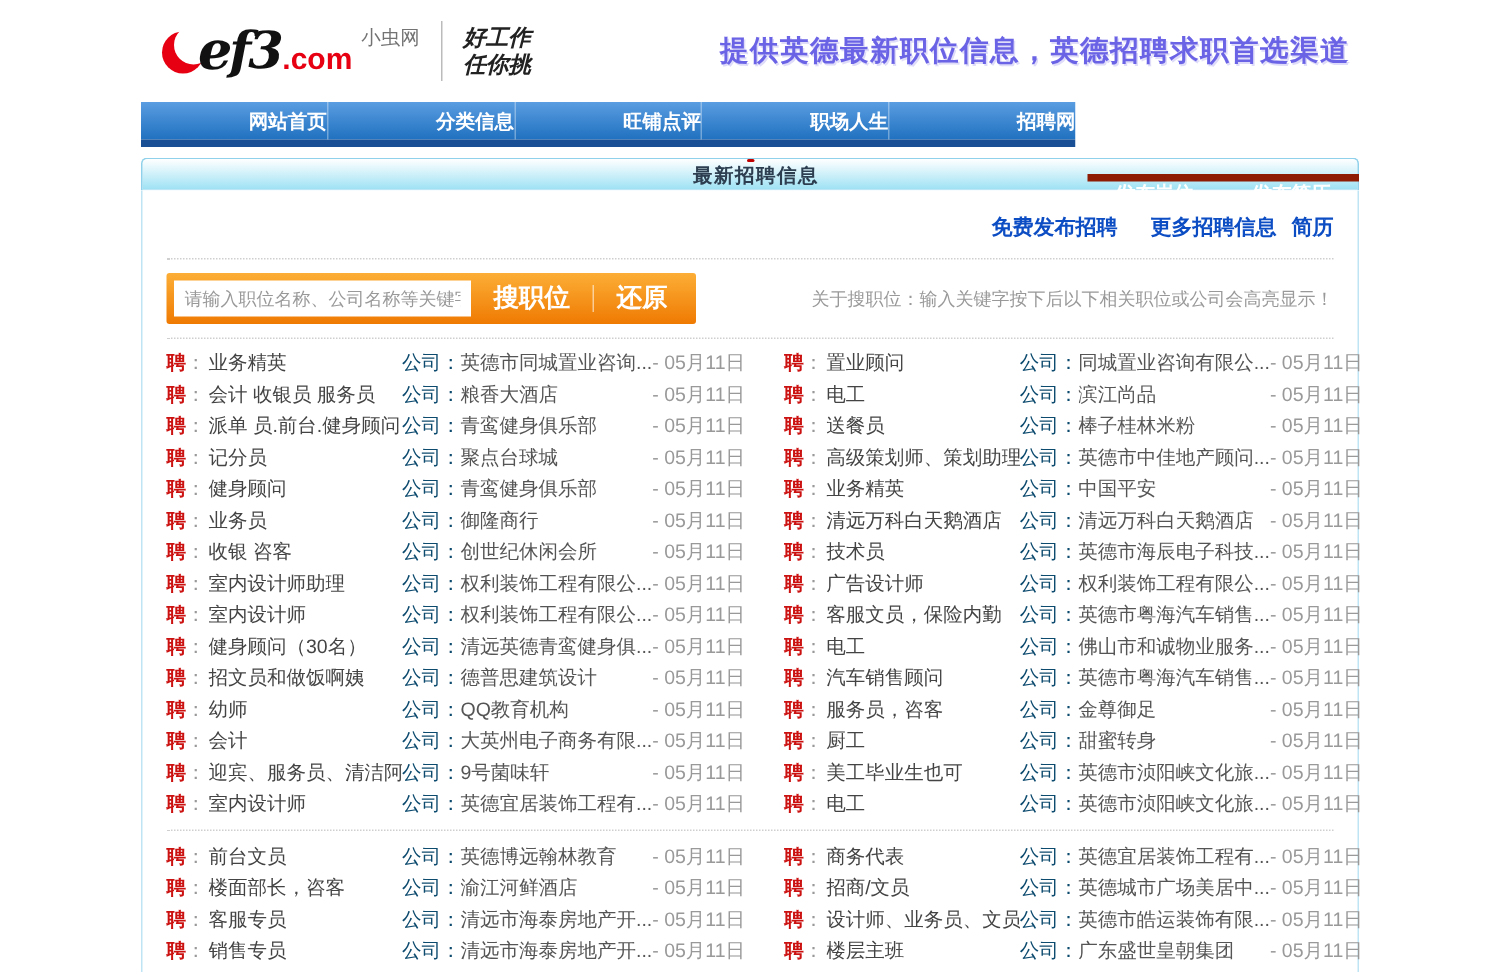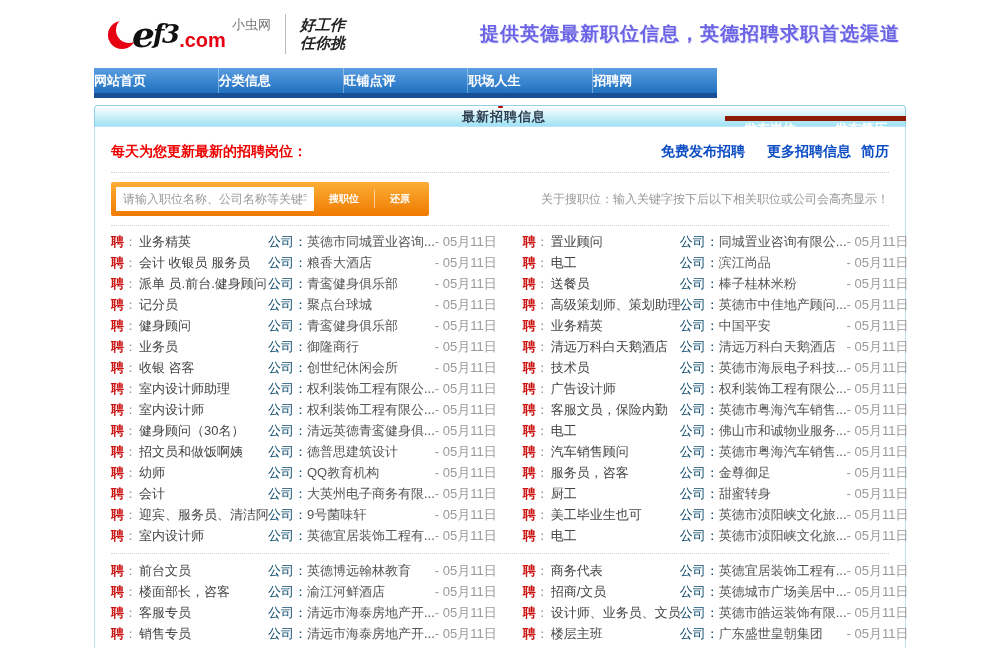--- a/index.html
+++ b/index.html
@@ -11,34 +11,34 @@
   .header { height:68px; display:flex; align-items:center; padding:0 6px 0 14px; }
   .logo { display:flex; align-items:center; }
   .crescent { position:relative; width:30px; height:30px; margin-right:-6px; }
   .crescent::before { content:""; position:absolute; left:0; top:2px; width:28px; height:28px;
                       border-radius:50%; background:#e60012; }
   .crescent::after { content:""; position:absolute; left:8px; top:-2px; width:26px; height:26px;
                      border-radius:50%; background:#fff; }
   .brand-e { position:relative; z-index:2; font-family:"DejaVu Serif", serif; font-style:italic;
              font-weight:bold; font-size:36px; color:#111; margin-right:-2px; }
   .brand-f3 { font-family:"DejaVu Serif", serif; font-style:italic; font-weight:bold;
-              font-size:26px; color:#111; letter-spacing:-2px; }
+              font-size:34px; color:#111; letter-spacing:-2px; }
   .brand-com { font-size:20px; font-weight:bold; color:#e60012; margin:12px 0 0 1px; }
   .site-name { font-size:13px; color:#737373; margin:0 0 18px 6px; }
   .logo-divider { width:1px; height:40px; background:#bbb; margin:0 14px; }
   .tagline { font-family:"DejaVu Serif", serif; font-style:italic; font-weight:bold;
              font-size:15px; color:#222; line-height:18px; }
   .slogan { margin-left:auto; font-size:19px; font-weight:bold; color:#6b63e6;
             letter-spacing:1px; text-shadow:1px 1px 0 #dedcf8; white-space:nowrap; }
 
   
   .nav { display:flex; height:30px; }
   .nav-main { flex:1; display:flex; background:linear-gradient(#5a9de1,#2071c0);
               border-bottom:5px solid #194f94; }
-  .nav-item { flex:1; text-align:left; line-height:25px; color:#fff; font-size:13px;
+  .nav-item { flex:1; text-align:right; line-height:25px; color:#fff; font-size:13px;
               font-weight:bold; cursor:pointer; border-right:1px solid rgba(255,255,255,.35); }
   .nav-item:last-child { border-right:none; }
   .nav-gap { width:8px; background:#fff; }
   .nav-actions { display:flex; background:linear-gradient(#ffa21f,#ee7000);
                  border-bottom:5px solid #8e1c04;margin-top:48px; }
   .nav-action { padding:0 19px; line-height:25px; color:#fff; font-size:13px; font-weight:bold;
                 cursor:pointer; border-right:1px solid rgba(255,255,255,.5); }
   .nav-action:last-child { border-right:none; }
 
   
@@ -58,21 +58,21 @@
   .top-link { font-size:14px; font-weight:bold; color:#0d4dc4; cursor:pointer; margin-left:22px; }
   .top-link:last-child { margin-left:10px; }
   .dotted { border-top:1px dotted #cfcfcf; margin:11px 0 0; }
 
   .search-row { display:flex; align-items:center; margin:9px 0; }
   .search-box { display:flex; align-items:center; background:linear-gradient(#fcae36,#ef7a02);
                 padding:5px 4px 5px 5px; border-radius:2px; }
   .search-input { width:198px; height:24px; border:none; outline:none; padding:0 7px;
                   font-size:12px; color:#555; font-family:"Liberation Sans",sans-serif; }
   .search-input::placeholder { color:#999; }
-  .search-btn { background:transparent; border:none; color:#fff; font-size:10px; font-weight:bold;
+  .search-btn { background:transparent; border:none; color:#fff; font-size:17px; font-weight:bold;
                 padding:0 15px; line-height:24px; cursor:pointer;
                 font-family:"Liberation Sans",sans-serif; }
   .btn-sep { width:1px; height:18px; background:rgba(255,255,255,.55); }
   .hint { margin-left:auto; font-size:12px; color:#999; }
 
   
   .columns { display:flex; margin-top:5px; }
   .col { flex:1; }
   .col:first-child { margin-right:26px; }
   .row { display:flex; align-items:center; height:21px; font-size:13px; white-space:nowrap; }
@@ -121,21 +121,20 @@
   </div>
 
   <div class="section-head">
     <span class="red-bar"></span>
     <span class="section-title">最新招聘信息</span>
   </div>
 
   <div class="content">
 
     <div class="promo-row">
-      <span class="promo">每天为您更新最新的招聘岗位：</span>
       <span class="top-links">
           <span class="top-link">免费发布招聘</span>
           <span class="top-link">更多招聘信息</span>
           <span class="top-link">简历</span>
         </span>
     </div>
 
     <div class="dotted"></div>
 
     <div class="search-row">

